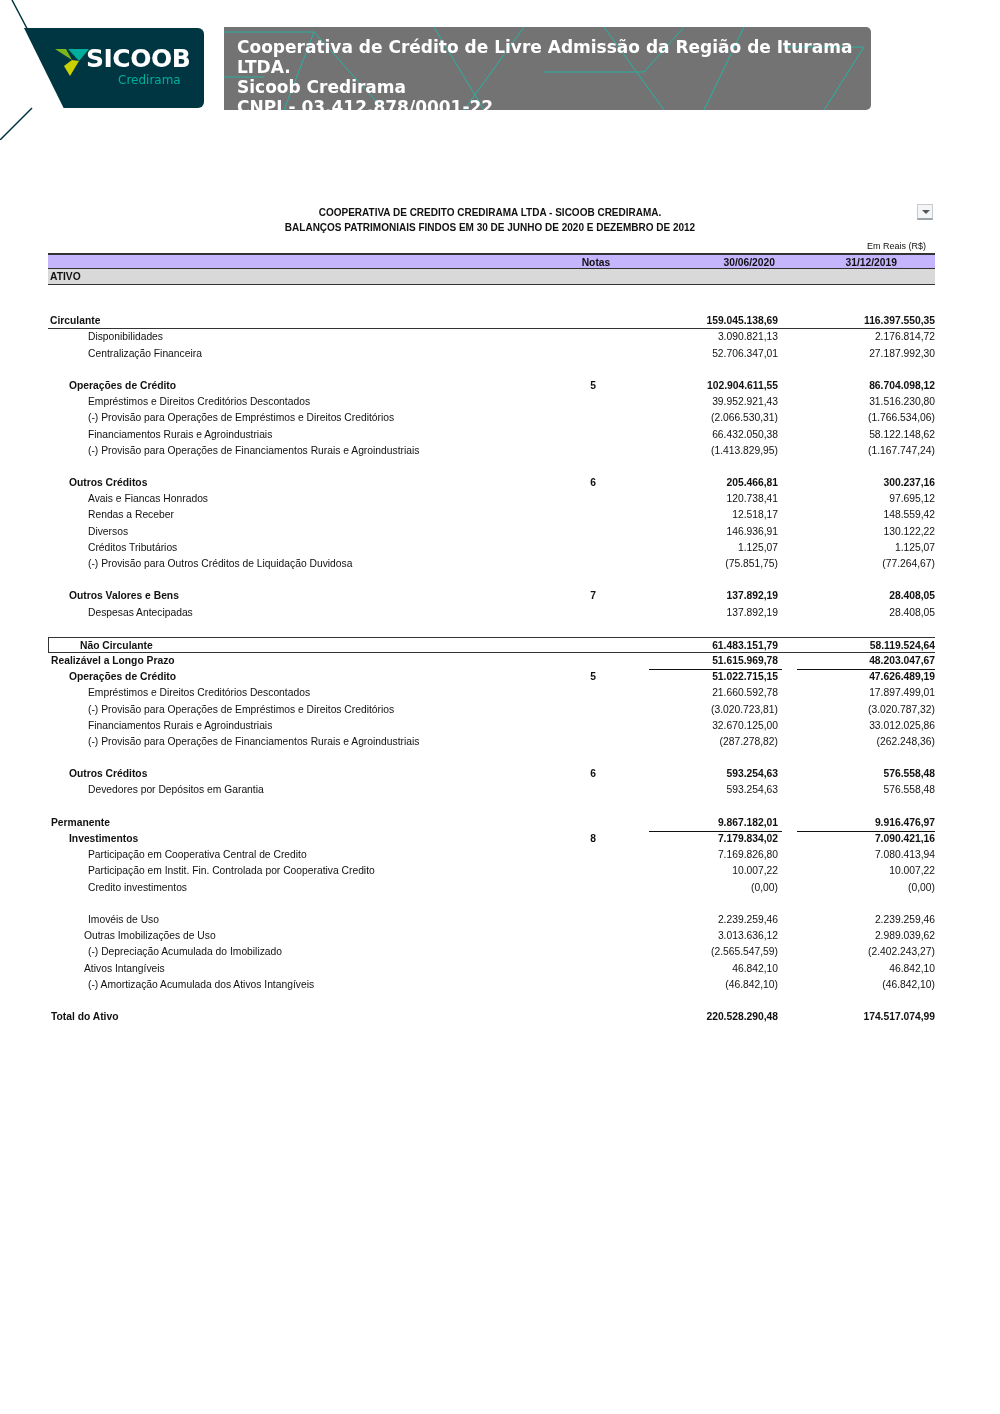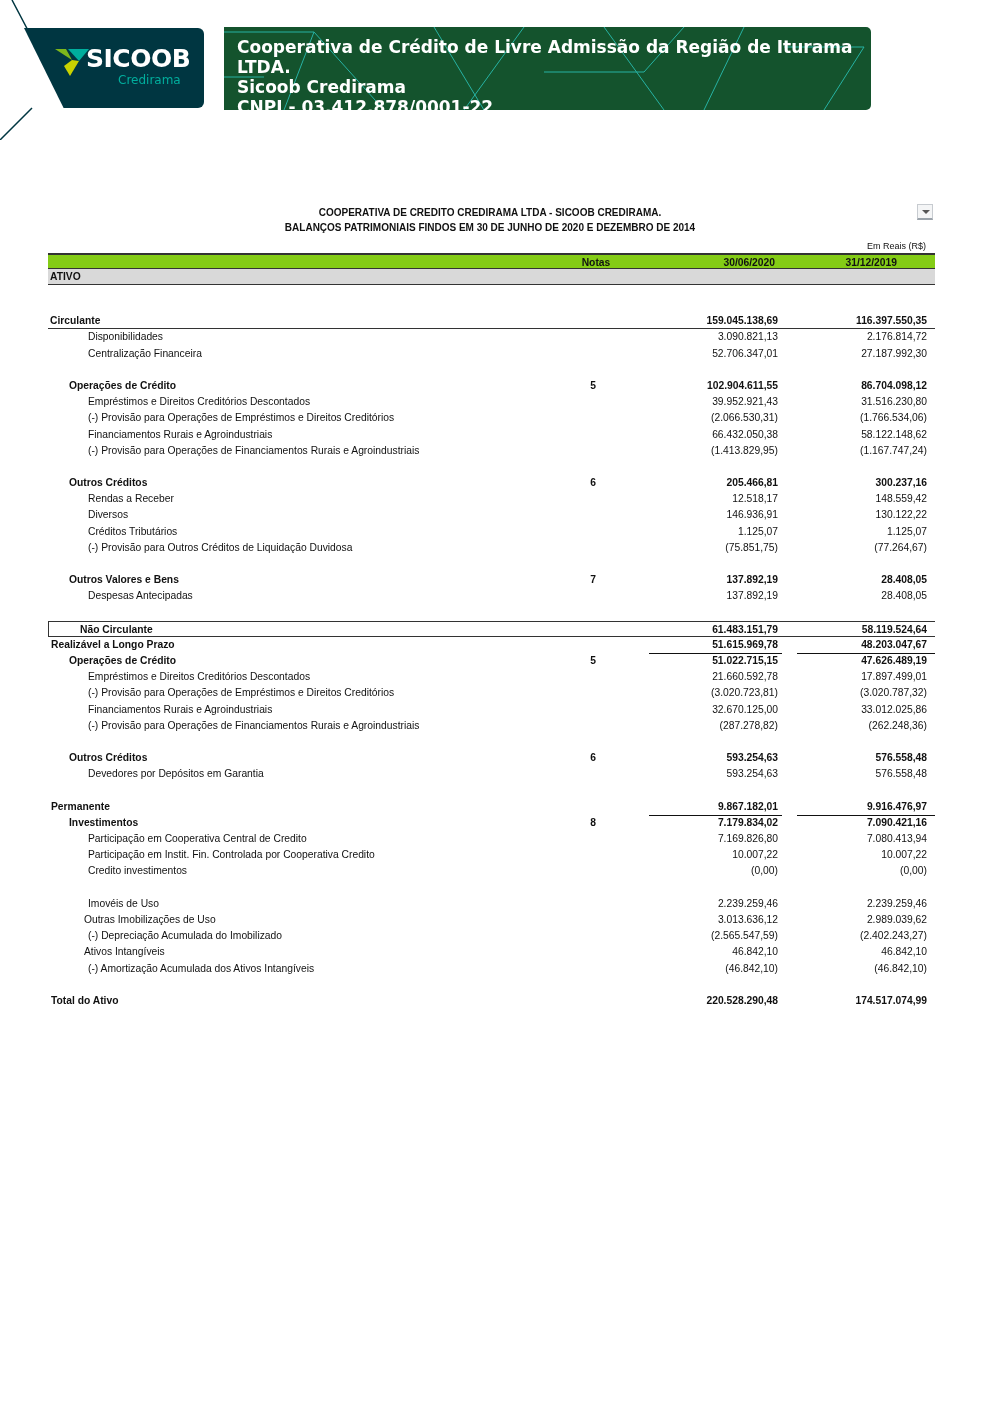--- a/index.html
+++ b/index.html
@@ -17,21 +17,21 @@
   .logo-text {
     position: absolute; left: 86px; top: 44px; color: #fff;
     font-family: "DejaVu Sans", sans-serif; font-weight: bold; font-size: 25px; letter-spacing: -0.5px;
   }
   .logo-sub {
     position: absolute; left: 118px; top: 73px; color: #00ae9d;
     font-family: "DejaVu Sans", sans-serif; font-size: 12px;
   }
   .banner {
     position: absolute; left: 224px; top: 27px; width: 647px; height: 83px;
-    background: #14532d; border-radius: 0 5px 5px 0; overflow: hidden;
+    background: #737373; border-radius: 0 5px 5px 0; overflow: hidden;
   }
   .banner svg { position: absolute; left: 0; top: 0; }
   .banner-text {
     position: absolute; left: 13px; top: 10px; color: #fff;
     font-family: "DejaVu Sans", sans-serif; font-weight: bold; font-size: 17px; line-height: 20px;
   }
 
   
   .report-title {
     position: absolute; left: 230px; width: 520px; text-align: center;
@@ -46,25 +46,25 @@
     border-left: 4px solid transparent; border-right: 4px solid transparent; border-top: 4px solid #555;
   }
   .units { position: absolute; right: 74px; top: 241px; font-size: 9px; }
 
   
   .sheet { position: absolute; left: 48px; top: 253px; width: 887px; }
   .row { position: relative; height: 16.2px; font-size: 10.3px; line-height: 16px; white-space: nowrap; }
   .row .lbl { position: absolute; left: 3px; }
   .row .note { position: absolute; left: 540px; width: 10px; text-align: center; font-weight: bold; }
   .row .v1 { position: absolute; right: 157px; text-align: right; }
-  .row .v2 { position: absolute; right: 8px; text-align: right; }
+  .row .v2 { position: absolute; right: 0; text-align: right; }
   .b { font-weight: bold; padding-left: 19px; }
   .ind1 .lbl { left: 21px; }
   .ind2 .lbl { left: 40px; }
-  .hdr-row { background: #84cc16; border-top: 2px solid #333; border-bottom: 1px solid #333; height: 16px; font-weight: bold; }
+  .hdr-row { background: #c4b5fd; border-top: 2px solid #333; border-bottom: 1px solid #333; height: 16px; font-weight: bold; }
   .hdr-row .note { left: 528px; width: 40px; }
   .hdr-row .v1 { right: 160px; margin-left: 47px; }
   .hdr-row .v2 { right: 38px; }
   .sec-row { background: #d9d9d9; border-bottom: 1px solid #333; }
   .box-row { border: 1px solid #333; border-right: none; height: 16px; }
   .box-row .lbl { left: 2px; margin-left: 29px; }
   .box-row-under { border-bottom: 1px solid #333; margin-top: 28px; }
   .gap { height: 16.2px; }
   .ul1 { position: absolute; right: 153px; width: 133px; border-top: 1px solid #111; top: 0; }
   .ul2 { position: absolute; right: 0; width: 138px; border-top: 1px solid #111; top: 0; }
@@ -99,21 +99,21 @@
     </g>
   </svg>
   <div class="banner-text">
     <div>Cooperativa de Crédito de Livre Admissão da Região de Iturama LTDA.</div>
     <div>Sicoob Credirama</div>
     <div>CNPJ - 03.412.878/0001-22</div>
   </div>
 </div>
 
 <div class="report-title" style="top:207px;">COOPERATIVA DE CREDITO CREDIRAMA LTDA - SICOOB CREDIRAMA.</div>
-<div class="report-title" style="top:222px;">BALANÇOS PATRIMONIAIS FINDOS EM 30 DE JUNHO DE 2020 E DEZEMBRO DE 2014</div>
+<div class="report-title" style="top:222px;">BALANÇOS PATRIMONIAIS FINDOS EM 30 DE JUNHO DE 2020 E DEZEMBRO DE 2012</div>
 <div class="dropdown-btn"></div>
 <div class="units">Em Reais (R$)</div>
 
 <div class="sheet">
   <div class="row hdr-row">
     <span class="note">Notas</span>
     <span class="v1">30/06/2020</span>
     <span class="v2">31/12/2019</span>
   </div>
   <div class="row sec-row b">
@@ -165,20 +165,25 @@
     </div>
   <div class="gap"></div>
 
   <div class="row ind1 b">
       <span class="lbl">Outros Créditos</span>
       <span class="note">6</span>
       <span class="v1">205.466,81</span>
       <span class="v2">300.237,16</span>
     </div>
   <div class="row ind2">
+      <span class="lbl">Avais e Fiancas Honrados</span>
+      <span class="v1">120.738,41</span>
+      <span class="v2">97.695,12</span>
+    </div>
+  <div class="row ind2">
       <span class="lbl">Rendas a Receber</span>
       <span class="v1">12.518,17</span>
       <span class="v2">148.559,42</span>
     </div>
   <div class="row ind2">
       <span class="lbl">Diversos</span>
       <span class="v1">146.936,91</span>
       <span class="v2">130.122,22</span>
     </div>
   <div class="row ind2">

